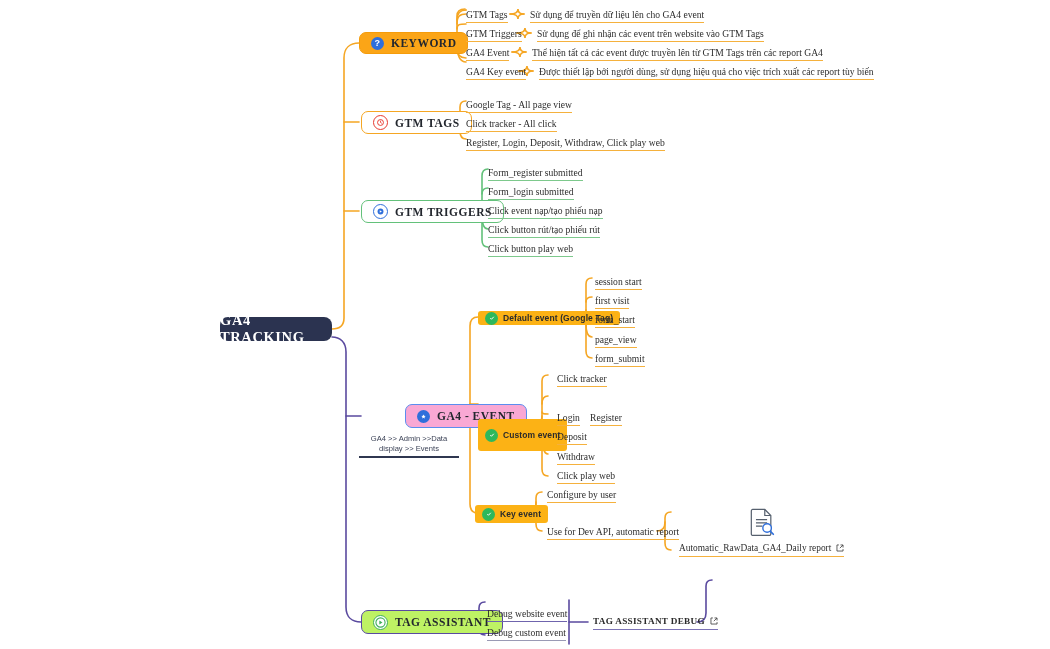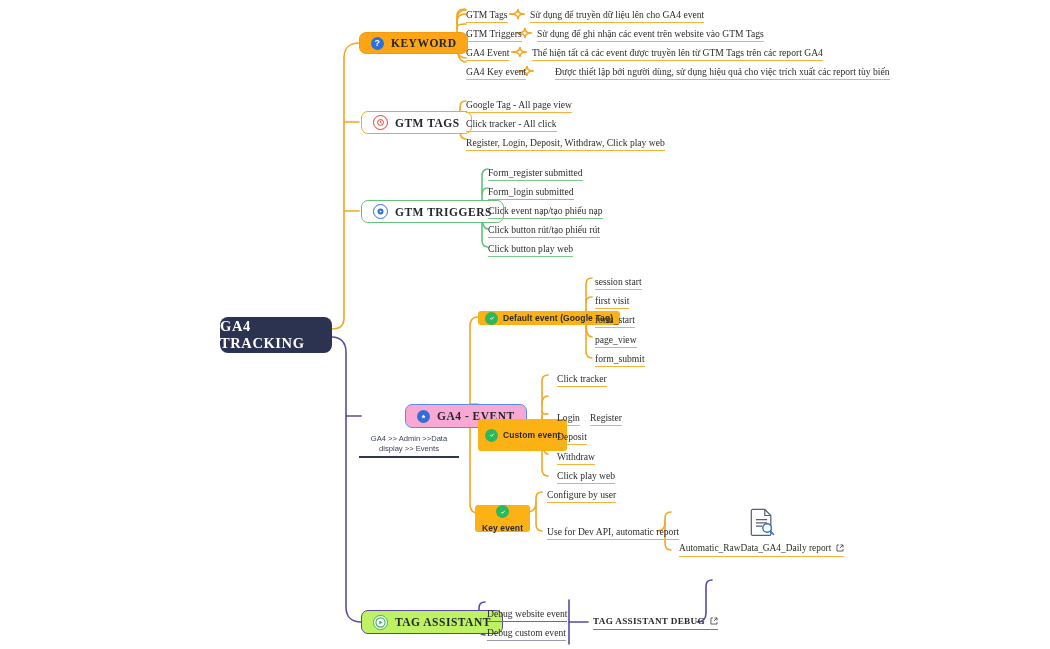--- a/index.html
+++ b/index.html
@@ -160,40 +160,40 @@
       <path d="M470 622 C477 622 479 618 479 612 L479 608 C479 604 481 602 485 602" stroke="#5a4a9f"></path>
       <path d="M479 612 L479 628 C479 633 481 635 485 635" stroke="#5a4a9f"></path>
 
       <path d="M569 600 L569 644" stroke="#5a4a9f"></path>
       <path d="M569 622 L588 622" stroke="#5a4a9f"></path>
 
       <path d="M697 622 C703 622 706 619 706 613 L706 586 C706 582 708 580 712 580" stroke="#5a4a9f"></path>
     </g>
   </svg>
 
-  <div class="node root-node" style="left:220px;top:317px;width:112px;height:36px;">
+  <div class="node root-node" style="left:220px;top:317px;width:112px;height:24px;">
     <span>GA4 TRACKING</span>
   </div>
 
   <div class="node pill orange-solid" style="left:359px;top:32px;height:22px;">
     <span class="ico blue">?</span>
     <span>KEYWORD</span>
   </div>
 
   <div class="leaf u-orange" style="left:466px;top:9px;">GTM Tags</div>
   <div class="leaf u-orange" style="left:530px;top:9px;">Sử dụng để truyền dữ liệu lên cho GA4 event</div>
 
   <div class="leaf u-orange" style="left:466px;top:28px;">GTM Triggers</div>
   <div class="leaf u-orange" style="left:537px;top:28px;">Sử dụng để ghi nhận các event trên website vào GTM Tags</div>
 
   <div class="leaf u-orange" style="left:466px;top:47px;">GA4 Event</div>
   <div class="leaf u-orange" style="left:532px;top:47px;">Thể hiện tất cả các event được truyền lên từ GTM Tags trên các report GA4</div>
 
   <div class="leaf u-orange" style="left:466px;top:66px;">GA4 Key event</div>
-  <div class="leaf u-orange" style="left:555px;top:66px;">Được thiết lập bởi người dùng, sử dụng hiệu quả cho việc trích xuất các report tùy biến</div>
+  <div class="leaf u-orange" style="left:539px;top:66px;">Được thiết lập bởi người dùng, sử dụng hiệu quả cho việc trích xuất các report tùy biến</div>
 
   <div class="node pill orange-outline" style="left:361px;top:111px;height:23px;">
     <span class="ico red">
       <svg viewBox="0 0 10 10" width="7" height="7" aria-hidden="true">
         <circle cx="5" cy="5" r="4.2" fill="none" stroke="#e8392f" stroke-width="1.4"></circle>
         <path d="M5 2.4 L5 5 L6.9 6.1" stroke="#e8392f" stroke-width="1.2" fill="none"></path>
       </svg>
     </span>
     <span>GTM TAGS</span>
   </div>
@@ -256,21 +256,21 @@
     <span>Custom event</span>
   </div>
 
   <div class="leaf u-orange" style="left:557px;top:373px;">Click tracker</div>
   <div class="leaf u-orange" style="left:557px;top:412px;margin-left:33px;">Register</div>
   <div class="leaf u-orange" style="left:557px;top:412px;">Login</div>
   <div class="leaf u-orange" style="left:557px;top:431px;">Deposit</div>
   <div class="leaf u-orange" style="left:557px;top:451px;">Withdraw</div>
   <div class="leaf u-orange" style="left:557px;top:470px;">Click play web</div>
 
-  <div class="node chip" style="left:475px;top:505px;height:27px;flex-direction:column;">
+  <div class="node chip" style="left:475px;top:505px;height:18px;">
     <span class="ico green-dot">
       <svg viewBox="0 0 10 10" width="8" height="8" aria-hidden="true">
         <circle cx="5" cy="5" r="4.5" fill="#2eb85c"></circle>
         <path d="M2.9 5.1 L4.3 6.6 L7.2 3.5" stroke="#ffffff" stroke-width="1.2" fill="none"></path>
       </svg>
     </span>
     <span>Key event</span>
   </div>
 
   <div class="leaf u-orange" style="left:547px;top:489px;">Configure by user</div>

